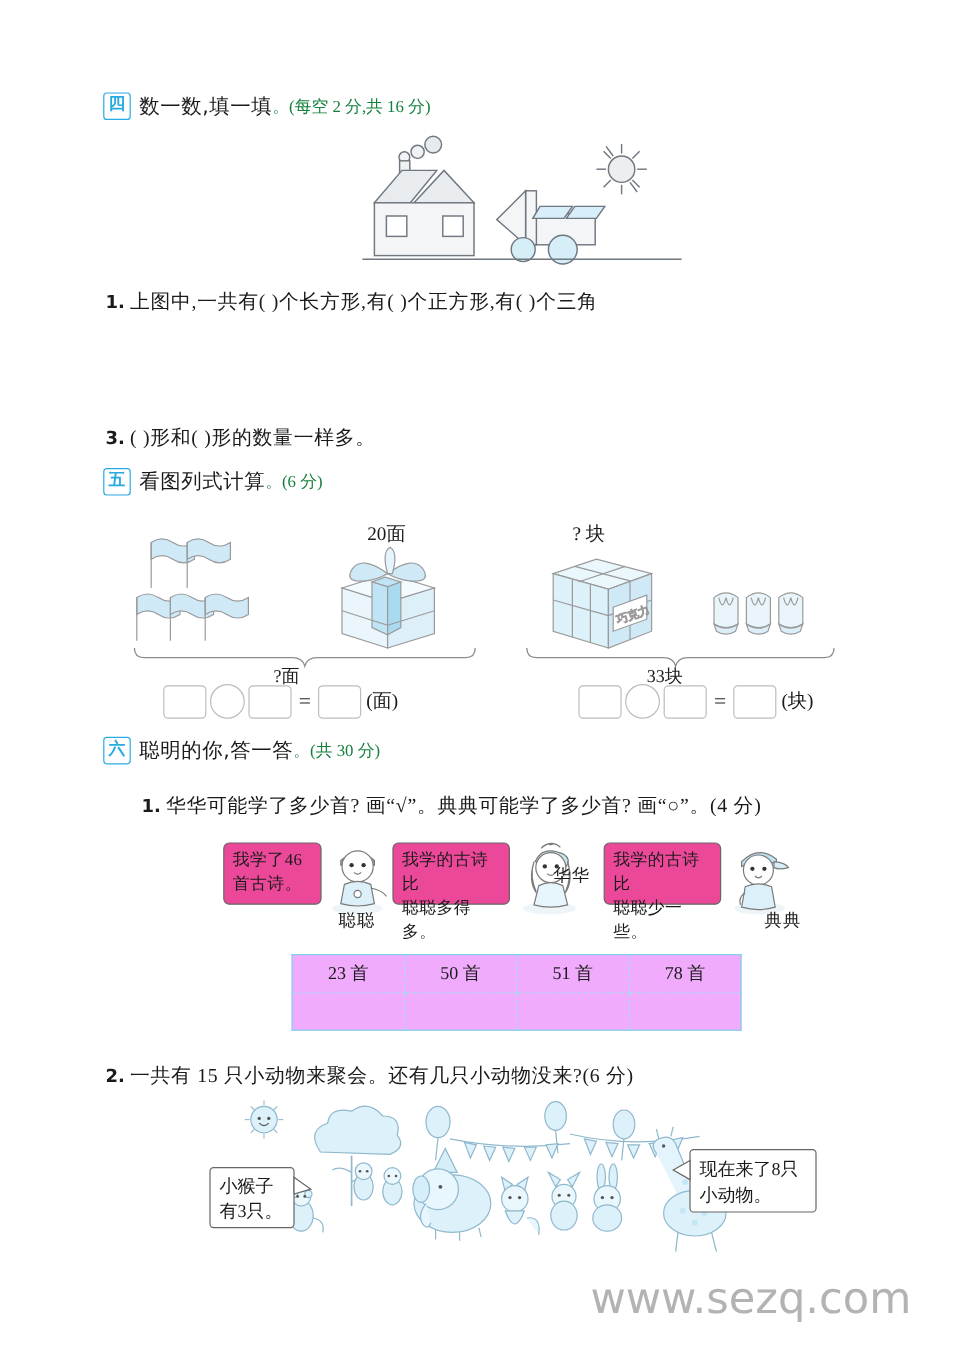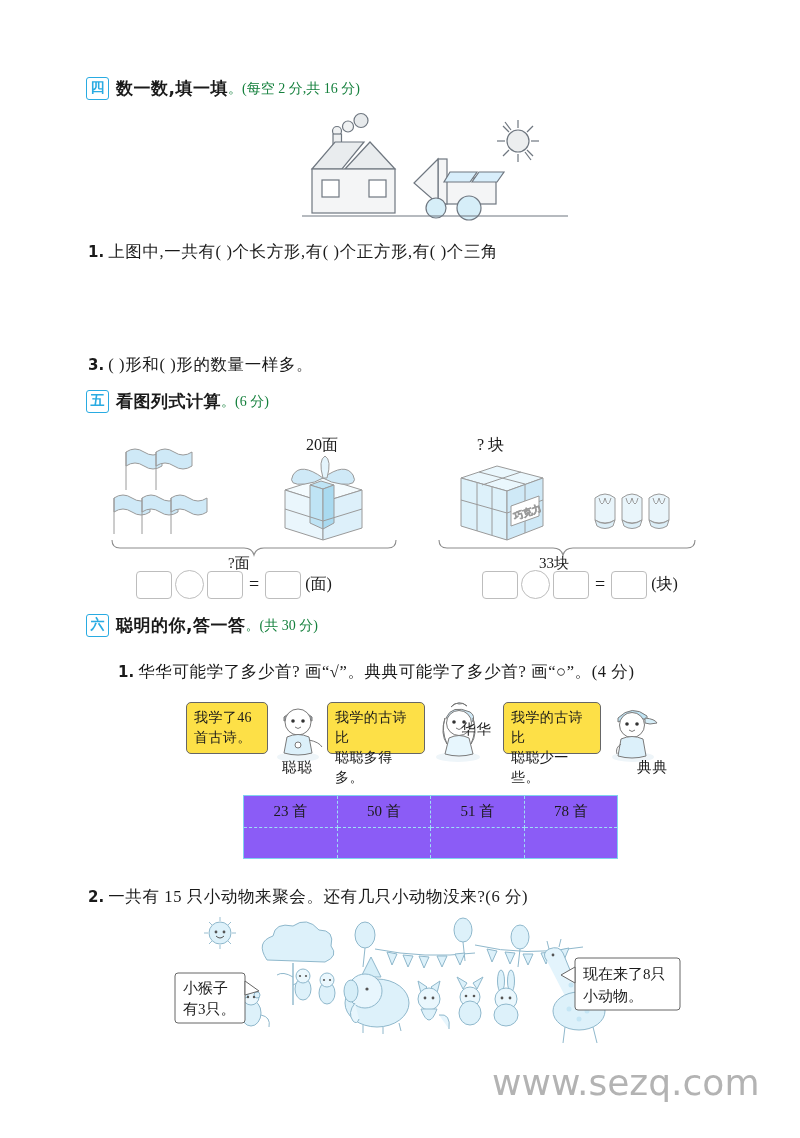--- a/index.html
+++ b/index.html
@@ -11,21 +11,21 @@
   .page{position:absolute;left:0;top:0;width:800px;height:1138px;}
 
   
   .sec-head{position:absolute;display:flex;align-items:center;white-space:nowrap;}
   .sec-badge{
     display:inline-block;width:21px;height:21px;line-height:19px;text-align:center;
     border:1.5px solid #29abe2;color:#29abe2;font-size:14px;font-weight:bold;
     border-radius:3px;margin-right:7px;
     font-family:"DejaVu Sans","Liberation Sans",sans-serif;
   }
-  .sec-title{font-size:17px;font-weight:bold;letter-spacing:.5px;
+  .sec-title{font-size:17px;font-weight:normal;letter-spacing:.5px;
     font-family:"DejaVu Sans","Liberation Sans",sans-serif;}
   .sec-points{font-size:14px;color:#15803d;margin-left:0;
     font-family:"Liberation Serif",serif;}
 
   
   .q{position:absolute;font-size:16.5px;line-height:30px;white-space:nowrap;}
   .qnum{font-weight:bold;font-family:"DejaVu Sans","Liberation Sans",sans-serif;font-size:15px;}
   .qtext{font-family:"Liberation Serif","DejaVu Serif",serif;letter-spacing:.6px;}
 
   
@@ -41,30 +41,30 @@
 
   
   #fig-flags{position:absolute;left:110px;top:428px;width:290px;height:140px;}
   #fig-choc{position:absolute;left:435px;top:428px;width:270px;height:140px;}
 
   
   .eqrow{position:absolute;display:flex;align-items:center;}
 
   
   .bubble{
-    position:absolute;border:1px solid #666;border-radius:5px;background:#fde047;
+    position:absolute;border:1px solid #666;border-radius:5px;background:#ec4899;
     font-size:14px;line-height:20px;padding:5px 7px;box-sizing:border-box;
     font-family:"Liberation Serif","DejaVu Serif",serif;letter-spacing:.4px;
   }
   .bubble .l{display:block;}
   .kidname{position:absolute;font-size:14.5px;font-family:"Liberation Serif",serif;letter-spacing:1px;margin-left:16px;}
 
   
   #poem-table{position:absolute;left:243px;top:795px;width:375px;
-    border:1px solid #7fd3ef;border-collapse:collapse;background:#8b5cf6;}
+    border:1px solid #7fd3ef;border-collapse:collapse;background:#f0abfc;}
   #poem-table td{border:1px dashed #9ddff5;text-align:center;font-size:15px;height:29px;width:25%;
     font-family:"Liberation Serif","DejaVu Serif",serif;}
   #poem-table td.blank{height:28px;}
 
   
   #fig-animals{position:absolute;left:175px;top:915px;width:520px;height:135px;}
 
   
   #watermark{position:absolute;left:492px;top:1062px;font-size:36px;color:#b3b3b3;
     font-family:"DejaVu Sans","Liberation Sans",sans-serif;letter-spacing:0px;}

